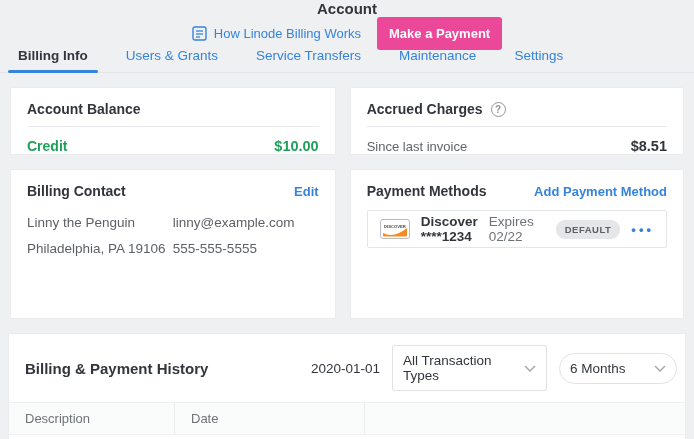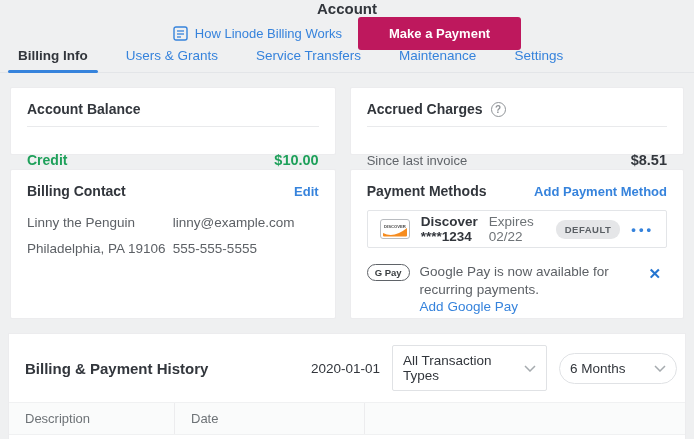--- a/index.html
+++ b/index.html
@@ -15,23 +15,23 @@
     height:42px; padding:0 16px;
     display:flex; align-items:center; justify-content:space-between;flex-direction:column;
   }
   .page-title { font-size:15px; font-weight:bold; color:#32363c; }
   .topbar-right { display:flex; align-items:center; gap:16px; }
   .docs-link {
     display:flex; align-items:center; gap:7px;
     color:#3683dc; font-size:13px; cursor:pointer; text-decoration:none;
   }
   .btn-primary {
-    background:#be185d; color:#fff; border:none; border-radius:3px;
+    background:#ec4899; color:#fff; border:none; border-radius:3px;
     font-family:inherit; font-size:13px; font-weight:bold;
-    padding:9px 31px; cursor:pointer;
+    padding:9px 12px; cursor:pointer;
   }
   
   .tabs {
     display:flex; gap:34px; padding:0 16px;
     border-bottom:1px solid #e3e5e8;
   }
   .tab {
     color:#3683dc; font-size:13.5px; padding:6px 2px 9px 2px;
     cursor:pointer; text-decoration:none; position:relative;
   }
@@ -49,21 +49,21 @@
     background:#fff; border-radius:2px; padding:13px 16px 14px 16px;
     border:1px solid #ececee;
   }
   .card-sm { height:68px; }
   .card-lg { height:150px; }
   .card-head {
     display:flex; align-items:center; justify-content:space-between;
   }
   .card-title { font-size:14px; font-weight:bold; color:#32363c; display:flex; align-items:center; gap:8px; }
   .divider { border-bottom:1px solid #e9eaec; margin-top:9px; }
-  .stat-row { display:flex; justify-content:space-between; align-items:baseline; margin-top:25px; }
+  .stat-row { display:flex; justify-content:space-between; align-items:baseline; margin-top:11px; }
   .green { color:#1ea05a; font-weight:bold; font-size:14px; }
   .muted { color:#606469; }
   .amount-dark { font-weight:bold; font-size:14.5px; color:#32363c; }
   .link { color:#3683dc; cursor:pointer; text-decoration:none; }
   .link.bold { font-weight:bold; }
   .help-icon {
     width:15px; height:15px; border:1.5px solid #909498; border-radius:50%;
     display:inline-flex; align-items:center; justify-content:center;
     font-size:10px; font-weight:bold; color:#909498;
   }
@@ -210,28 +210,20 @@
           <text x="4" y="9" font-size="4.2" font-weight="bold" fill="#4a4a4a" font-family="Liberation Sans, sans-serif">DISCOVER</text>
         </svg>
       </span>
       <span class="pm-number">Discover ****1234</span>
       <span class="pm-exp">Expires 02/22</span>
       <span class="pm-spacer"></span>
       <span class="badge">DEFAULT</span>
       <span class="dots">•••</span>
     </div>
 
-    <div class="gpay-row">
-      <span class="gpay-pill">G Pay</span>
-      <div>
-        <div class="gpay-text">Google Pay is now available for recurring payments.</div>
-        <a class="link" style="font-size:13.5px;">Add Google Pay</a>
-      </div>
-      <span class="gpay-close">✕</span>
-    </div>
   </section>
 </div>
 
 <section class="history">
   <div class="history-head">
     <div class="history-title">Billing &amp; Payment History</div>
     <div class="history-controls">
       <span class="date-display">2020-01-01</span>
       <div class="select wide">
         <span>All Transaction Types</span>

